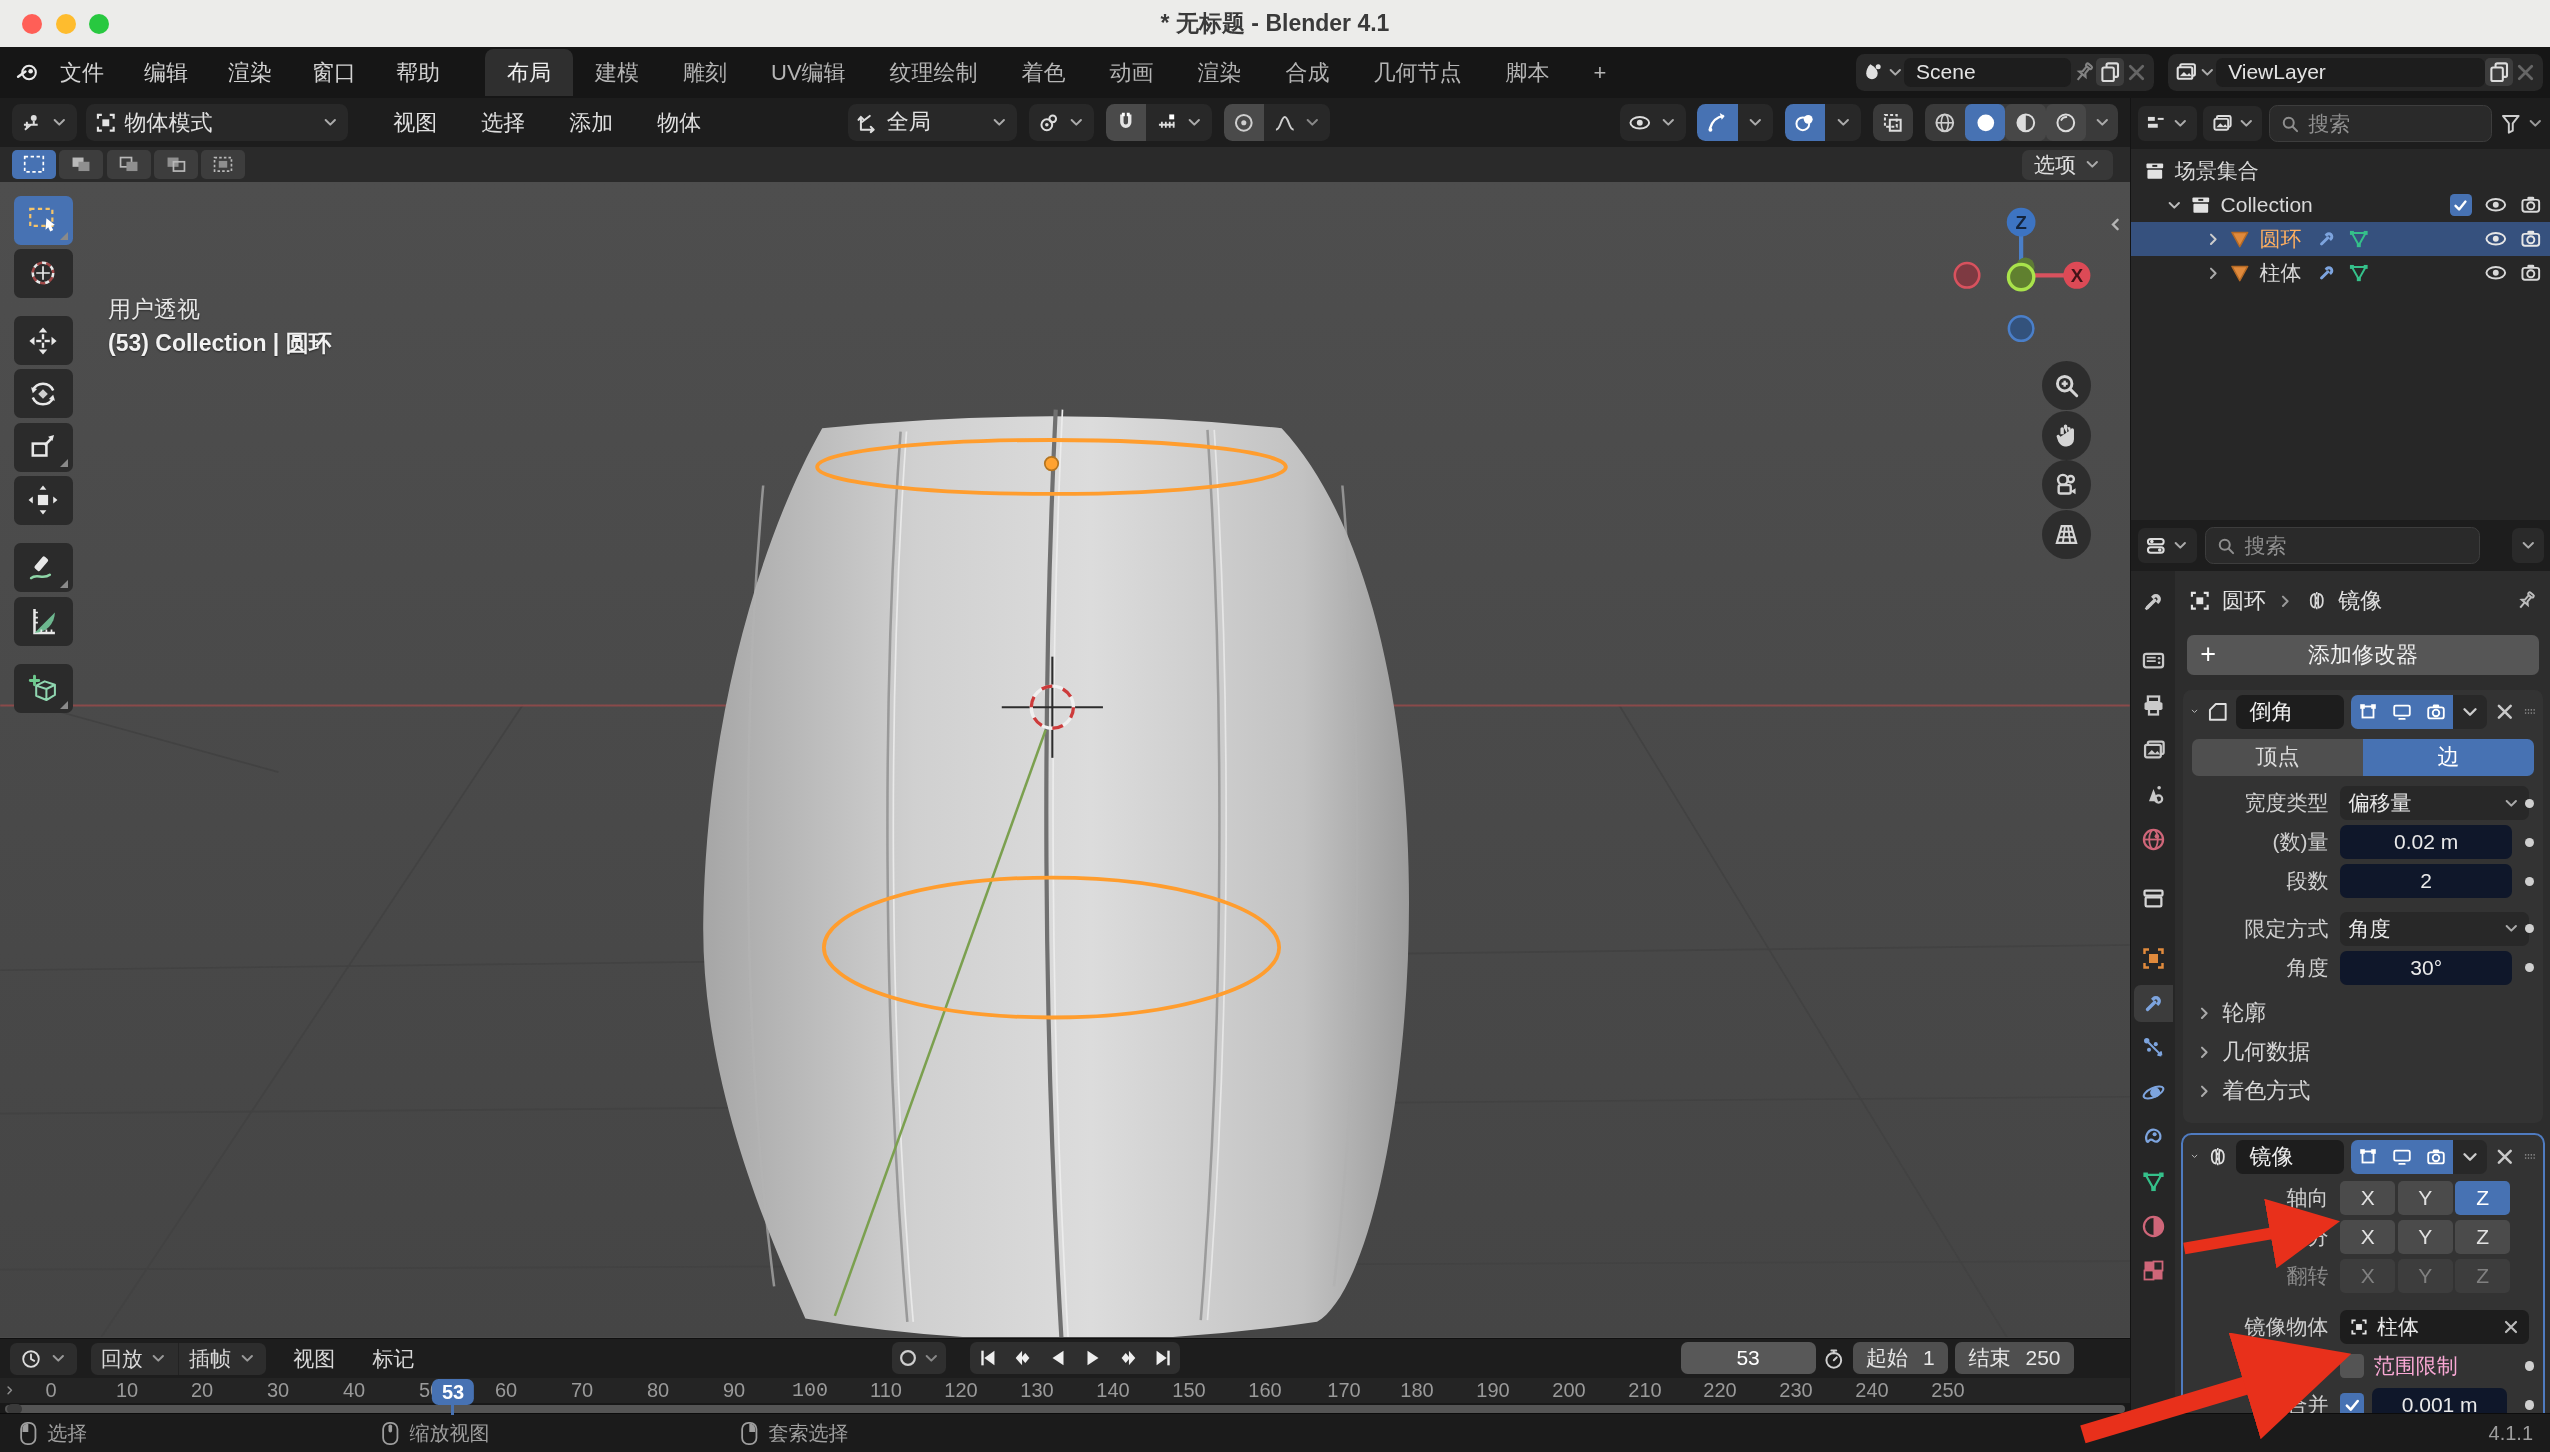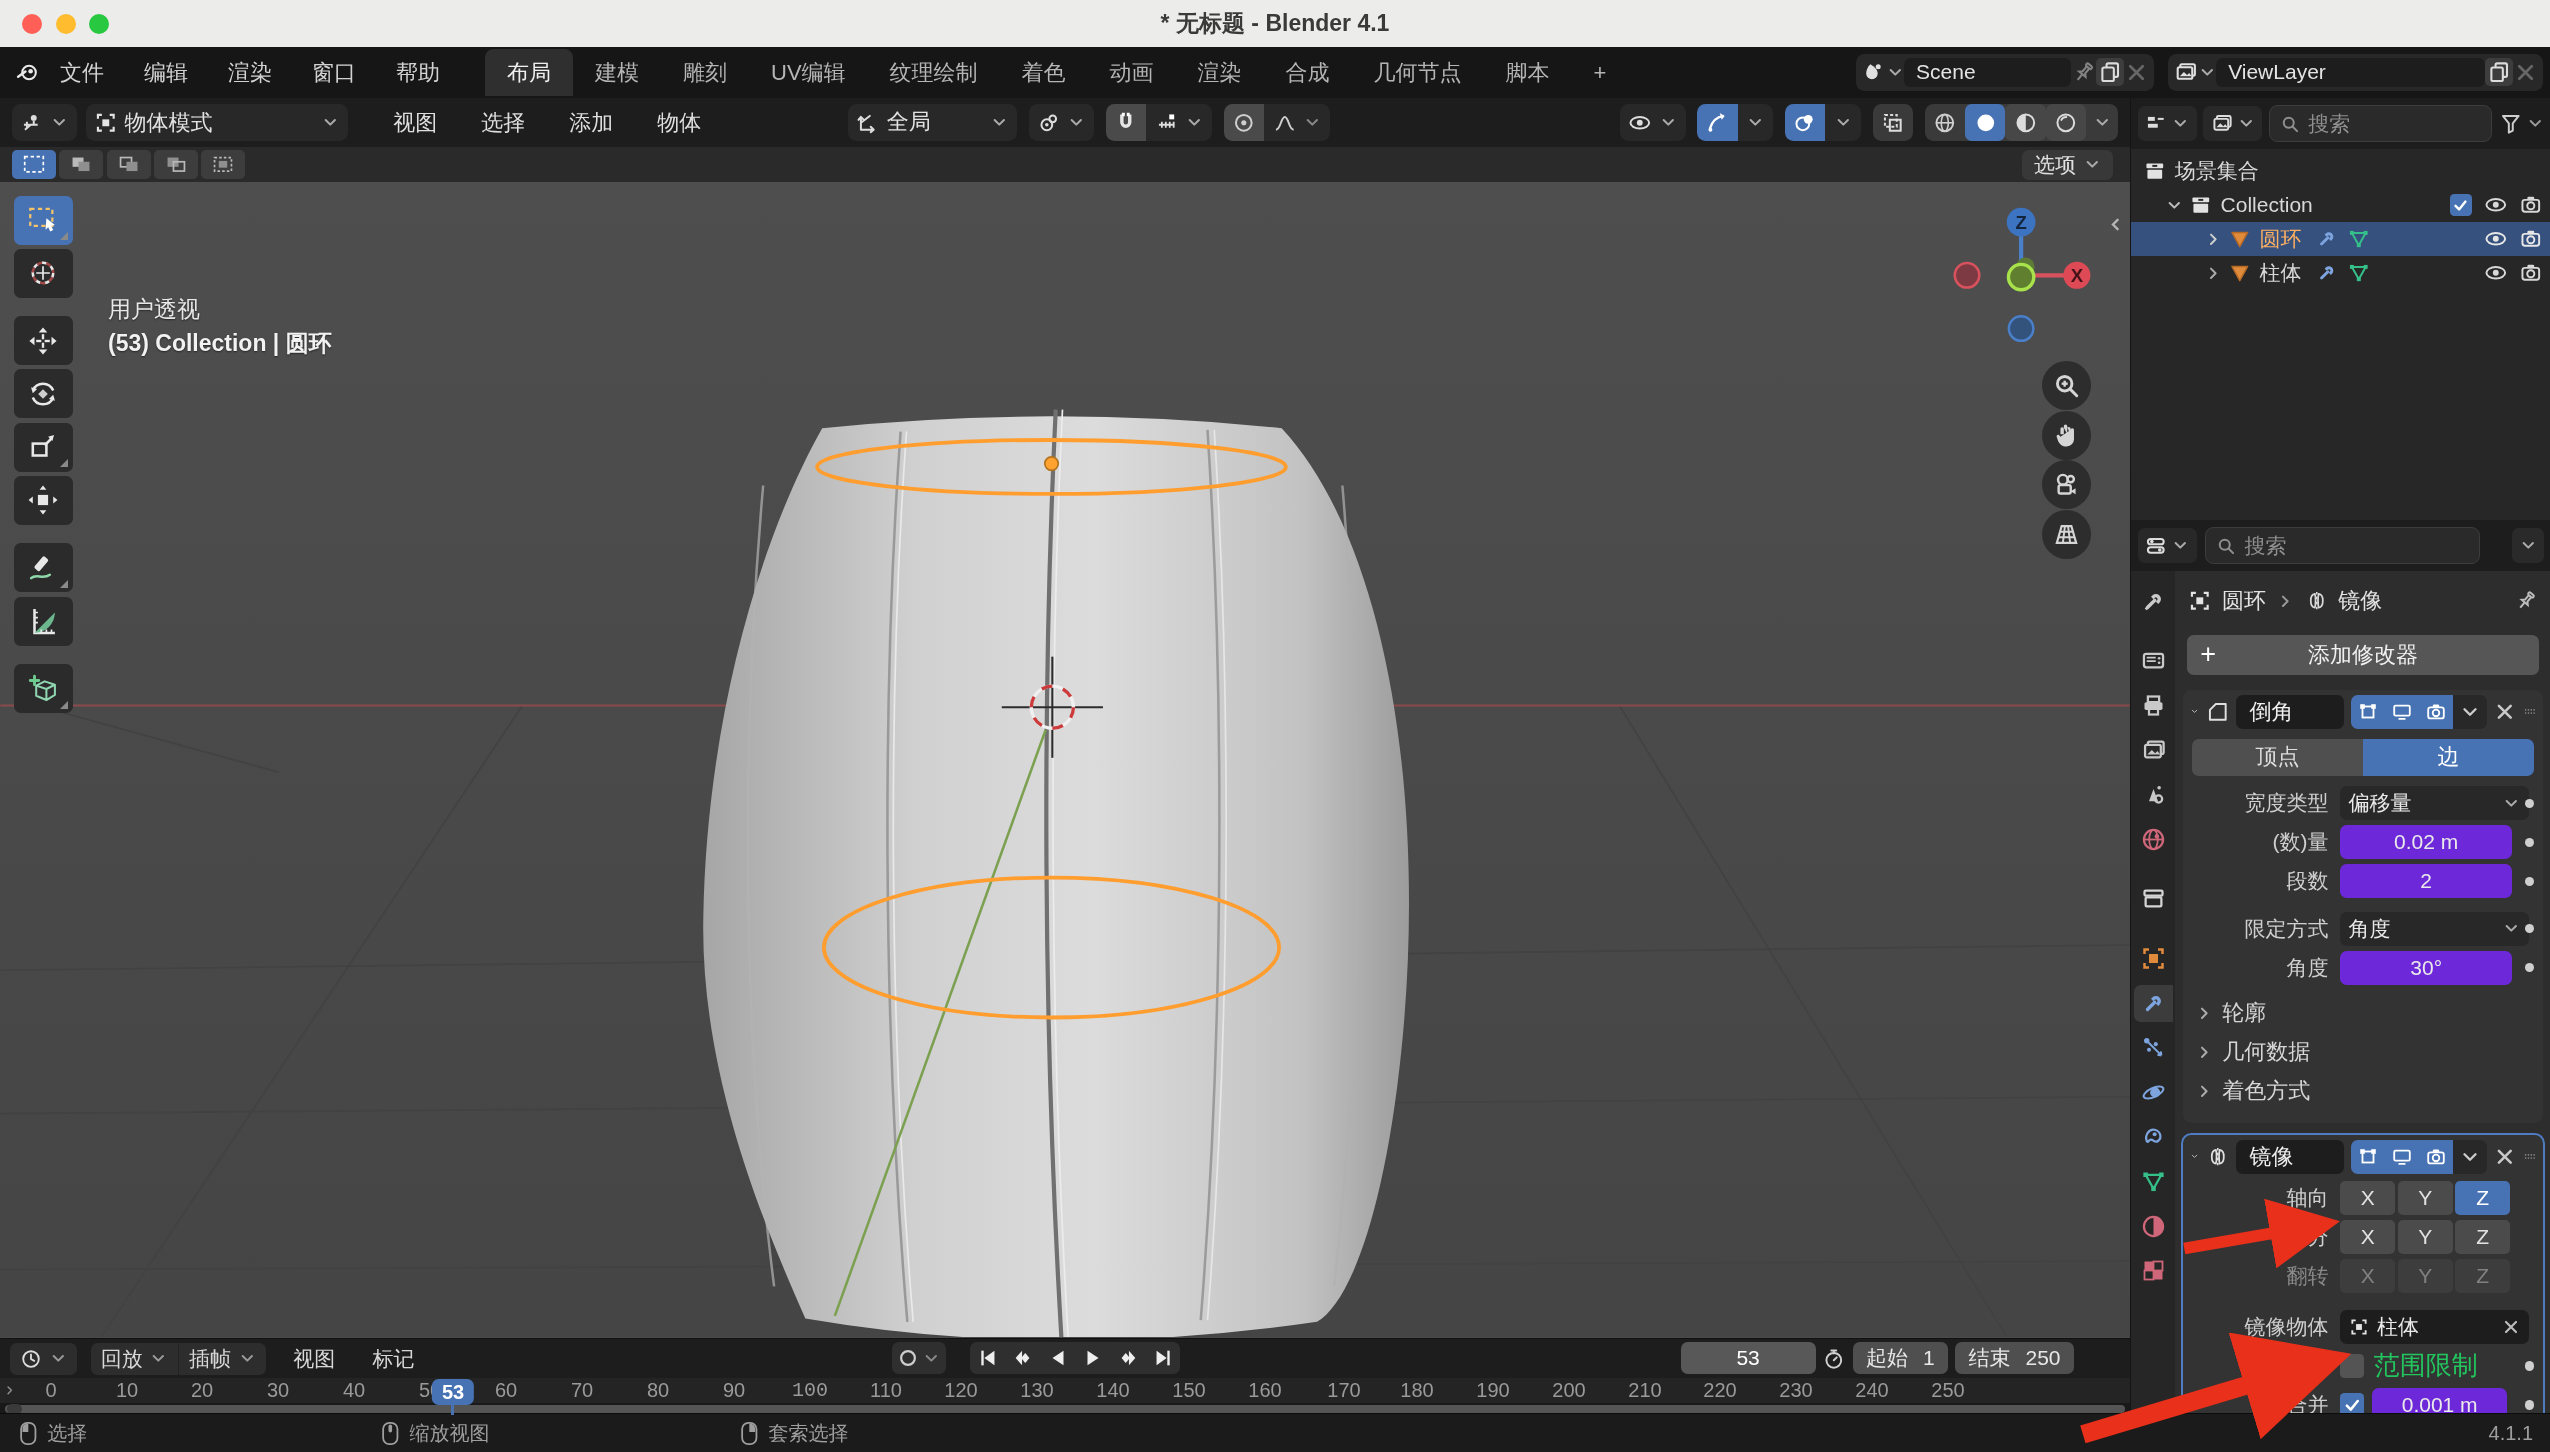--- a/index.html
+++ b/index.html
@@ -109,21 +109,21 @@
   .ptog{width:34px;height:34px;background:#4772b3;display:flex;align-items:center;justify-content:center;}
   .ptog:first-child{border-radius:6.7px 0 0 6.7px;}
   .ptog.dark{background:#282828;border-radius:0 6.7px 6.7px 0;}
   .ptog svg{width:22px;height:22px;}
   .prow{display:flex;align-items:center;height:39px;position:relative;}
   .prow .plabel{width:145px;text-align:right;font-size:21px;color:#cfcfcf;flex:none;margin-right:11.8px;}
   .prow .plabel.dimtxt{color:#8a8a8a;}
   .widget{width:172px;height:34px;border-radius:6.7px;display:flex;align-items:center;justify-content:center;
           font-size:21px;color:#eaeaea;}
   .w-drop{background:#282828;justify-content:space-between;padding:0 8.4px;}
-  .w-val{background:#6d28d9;}
+  .w-val{background:#0f172a;}
   .kdot{position:absolute;right:8.4px;width:9.3px;height:9.3px;border-radius:50%;background:#cfcfcf;}
   .seg{display:flex;margin:5px 8.4px 8.4px 8.4px;height:37px;border-radius:6.7px;overflow:hidden;}
   .seg div{flex:1;display:flex;align-items:center;justify-content:center;font-size:22px;}
   .seg .on{background:#4772b3;color:#fff;}
   .seg .off{background:#4f4f4f;color:#ddd;}
   .collapse-row{display:flex;align-items:center;gap:8.4px;height:39px;padding-left:11.8px;font-size:22px;color:#d6d6d6;}
   .axisbtns{display:flex;gap:2.5px;}
   .axb{width:55px;height:34px;border-radius:5px;background:#4b4b4b;display:flex;align-items:center;
        justify-content:center;font-size:21px;color:#e2e2e2;}
   .axb.on{background:#4772b3;color:#fff;}
@@ -1184,21 +1184,21 @@
             <span>柱体</span>
             <svg class="ic" viewBox="0 0 24 24" style="margin-left:auto;color:#bbb;width:20px;height:20px">
                 <use href="#i-x"></use>
               </svg>
           </div>
         </div>
         <div class="prow">
           <div class="plabel"></div>
           <div style="display:flex;align-items:center;gap:10px">
             <div class="cb"></div>
-            <span style="font-size:26px;color:#22c55e">范围限制</span>
+            <span style="font-size:21px;color:#f9a8d4">范围限制</span>
           </div>
           <div class="kdot"></div>
         </div>
         <div class="prow">
           <div class="plabel">合并</div>
           <div style="display:flex;align-items:center;gap:8.4px">
             <div class="cb checked">
                 <svg width="18.6" height="18.6" viewBox="0 0 24 24" style="color:#fff">
                   <use href="#i-check"></use>
                 </svg>

